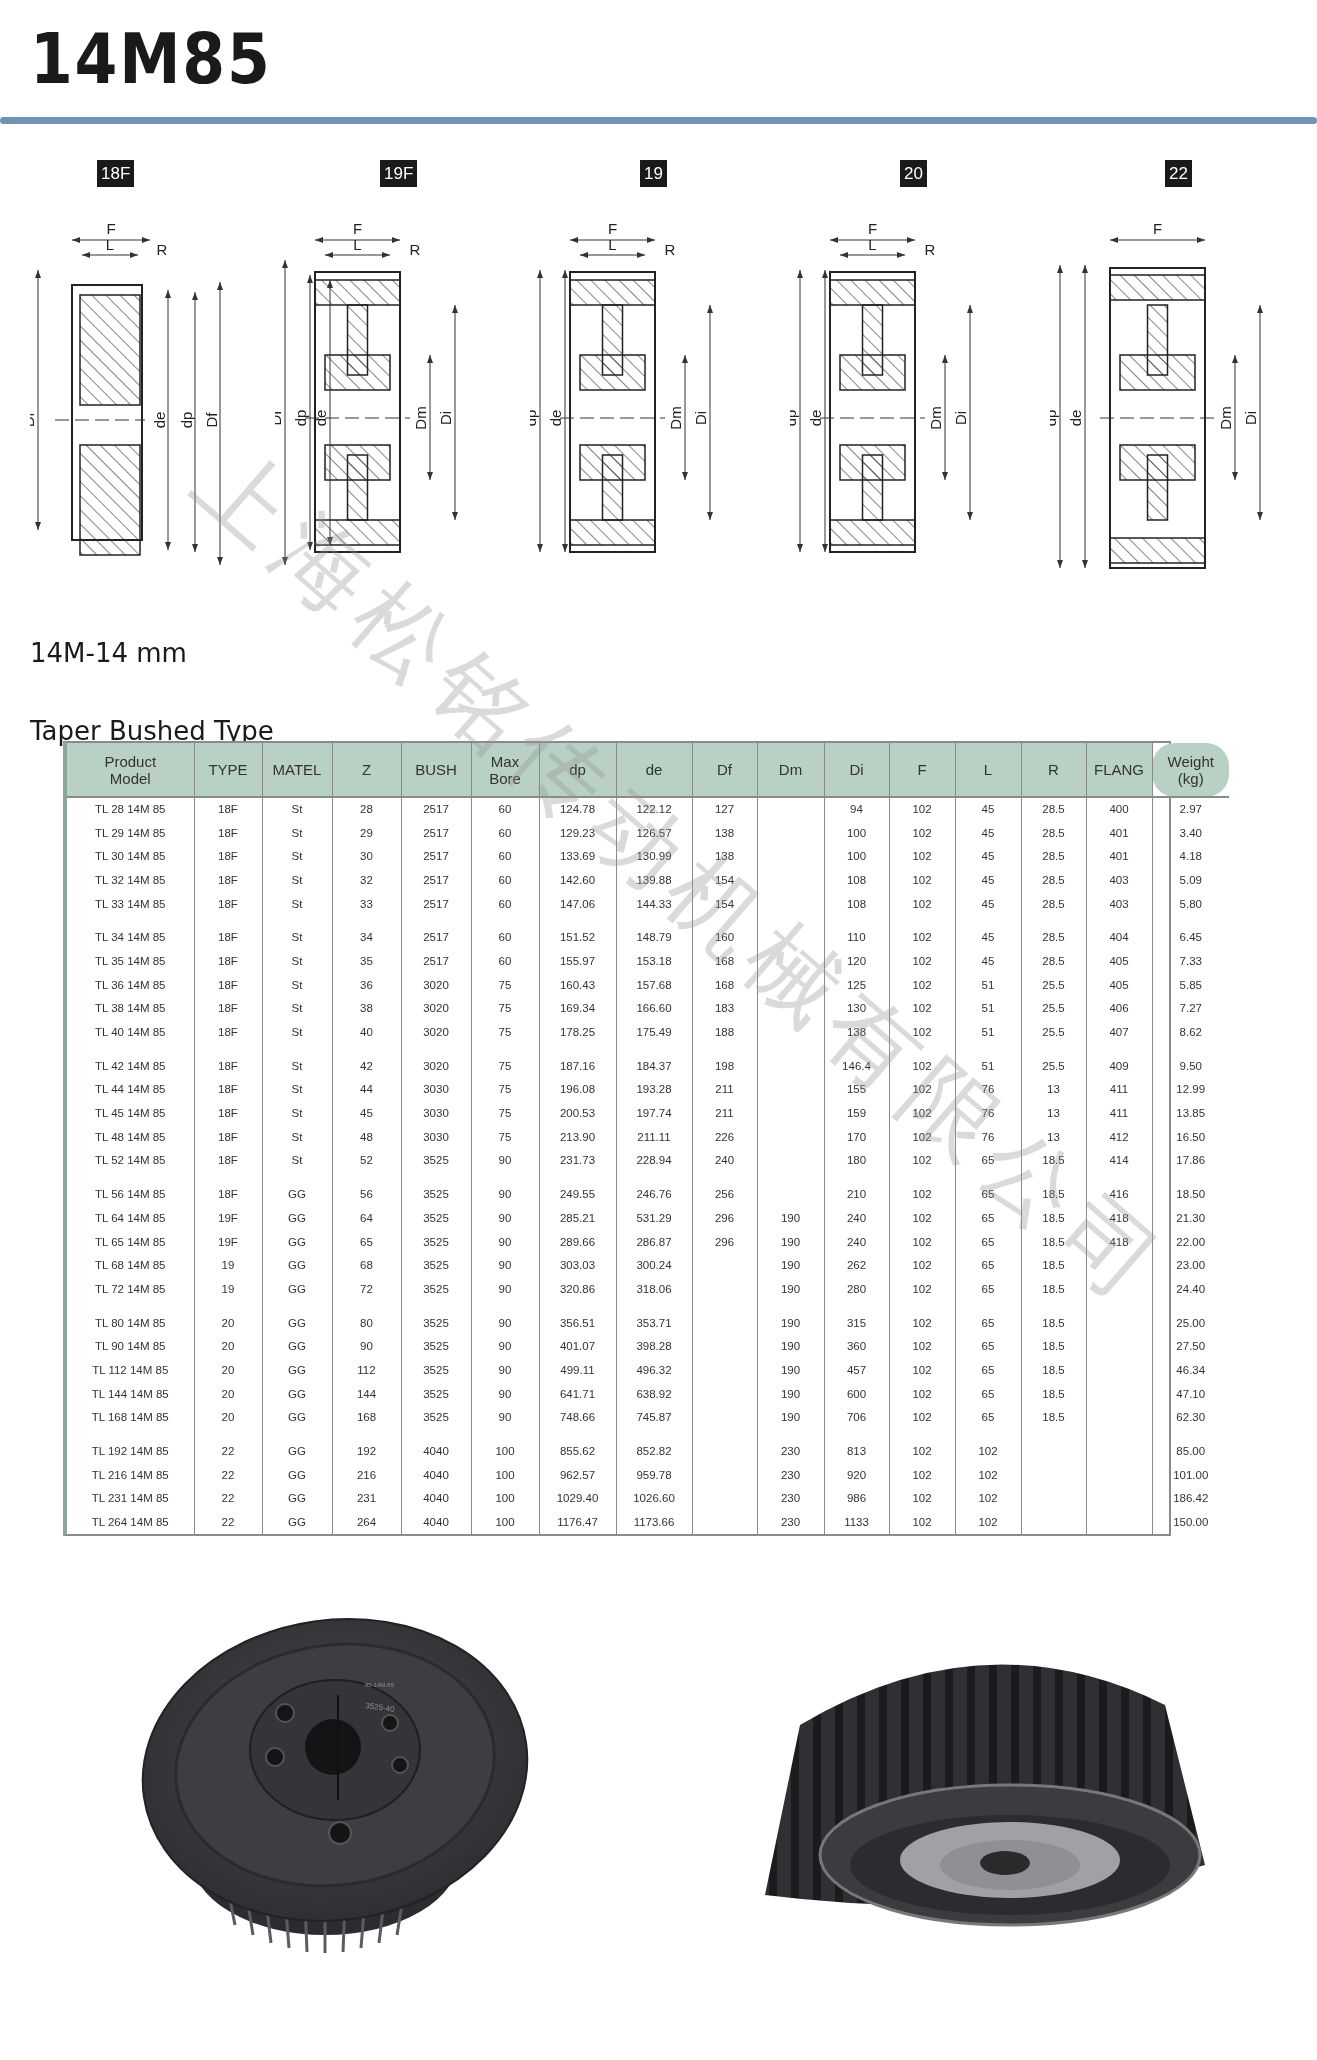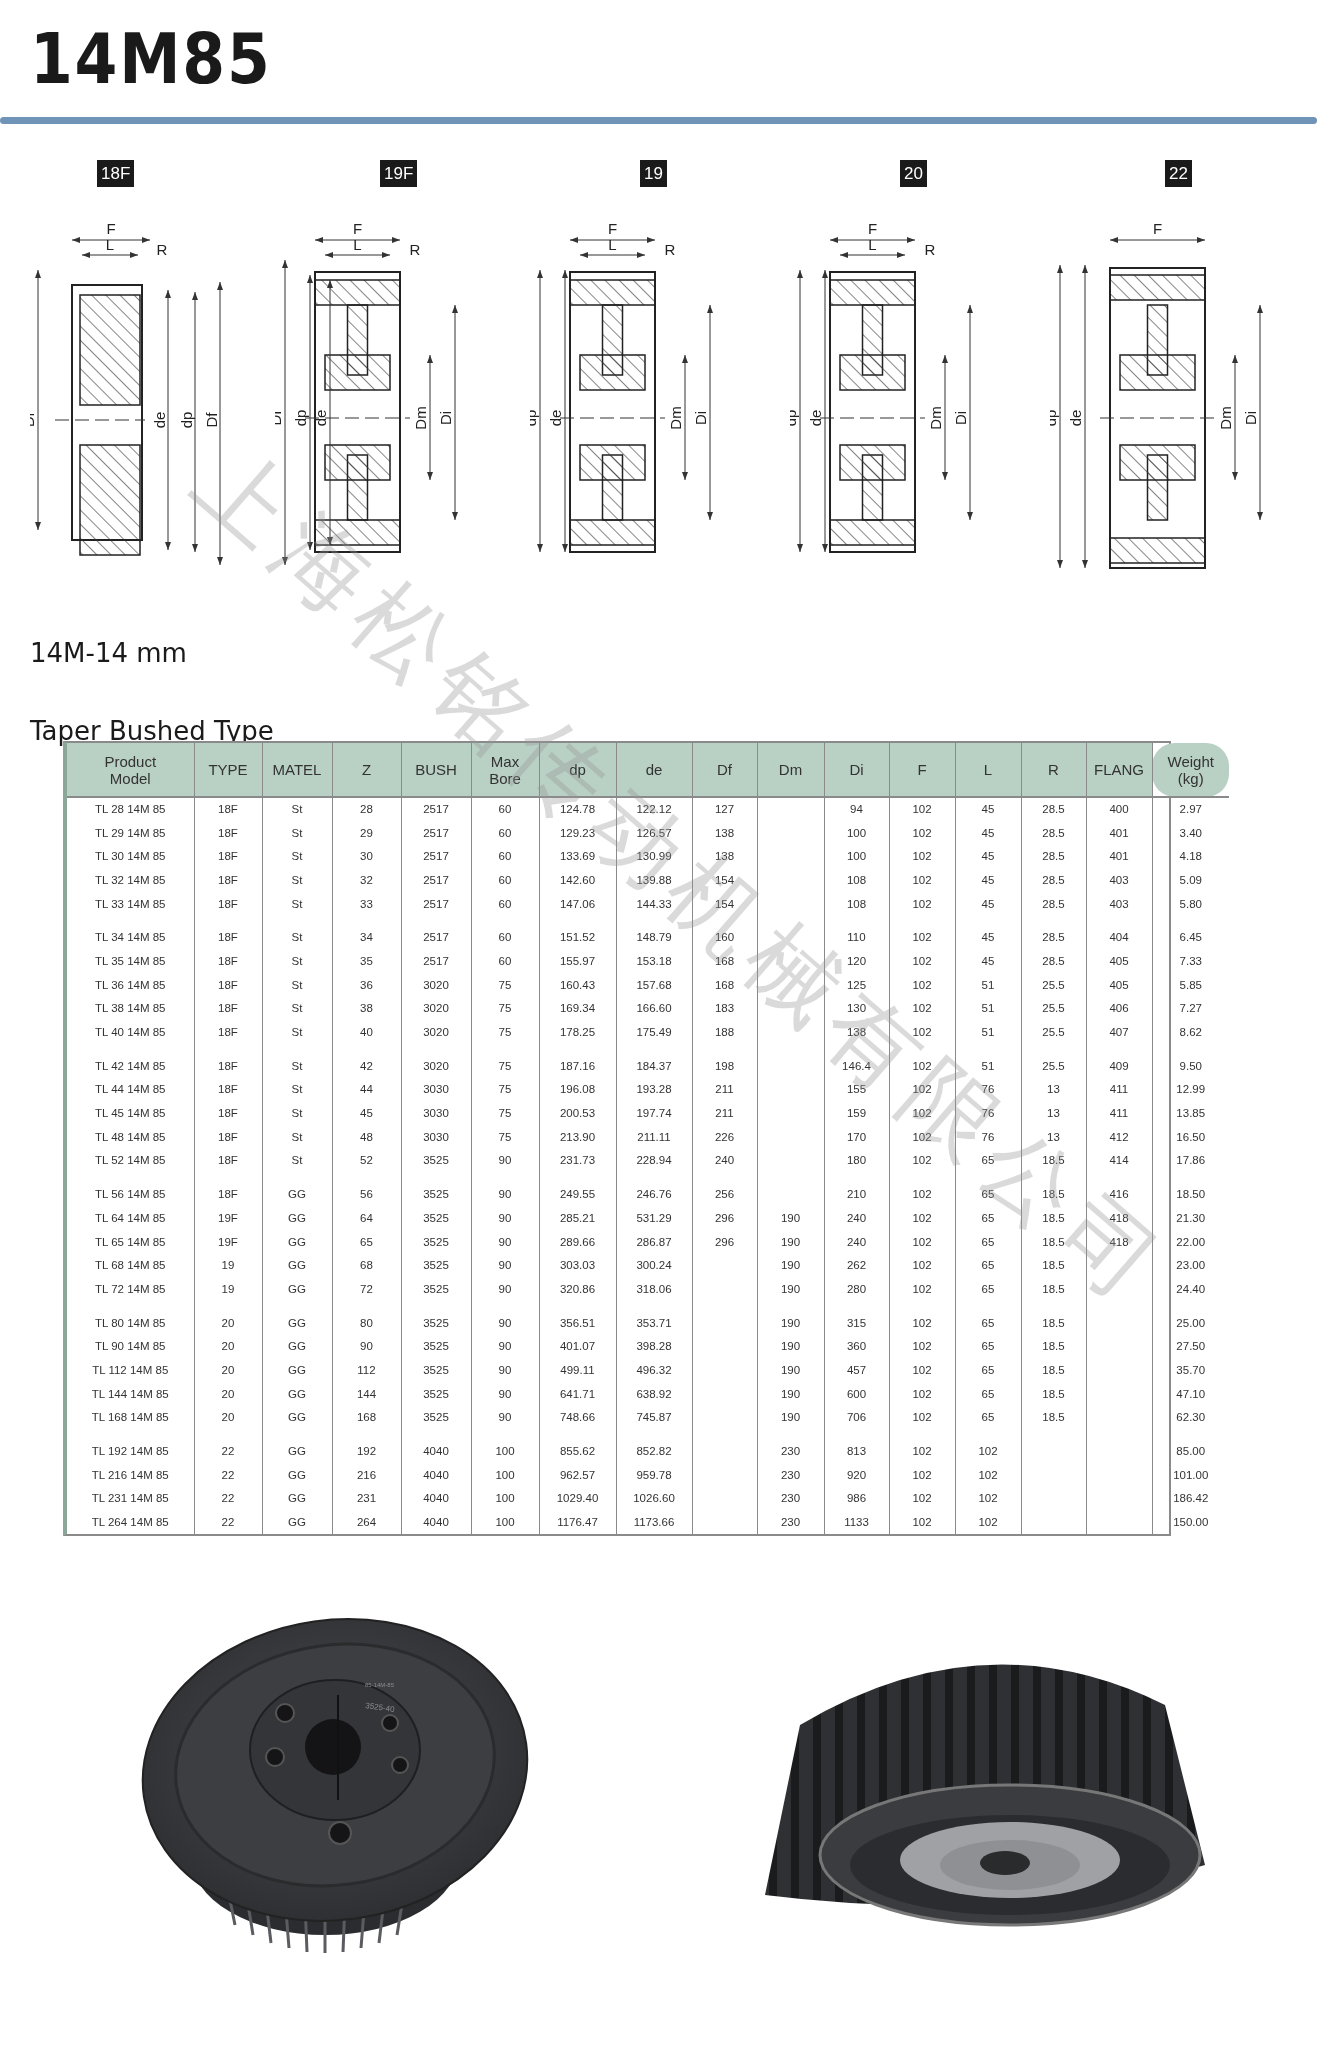--- a/index.html
+++ b/index.html
@@ -774,21 +774,21 @@
           <td>90</td>
           <td>499.11</td>
           <td>496.32</td>
           <td></td>
           <td>190</td>
           <td>457</td>
           <td>102</td>
           <td>65</td>
           <td>18.5</td>
           <td></td>
-          <td>35.70</td>
+          <td>46.34</td>
         </tr>
         <tr>
           <td>TL 144 14M 85</td>
           <td>20</td>
           <td>GG</td>
           <td>144</td>
           <td>3525</td>
           <td>90</td>
           <td>641.71</td>
           <td>638.92</td>

